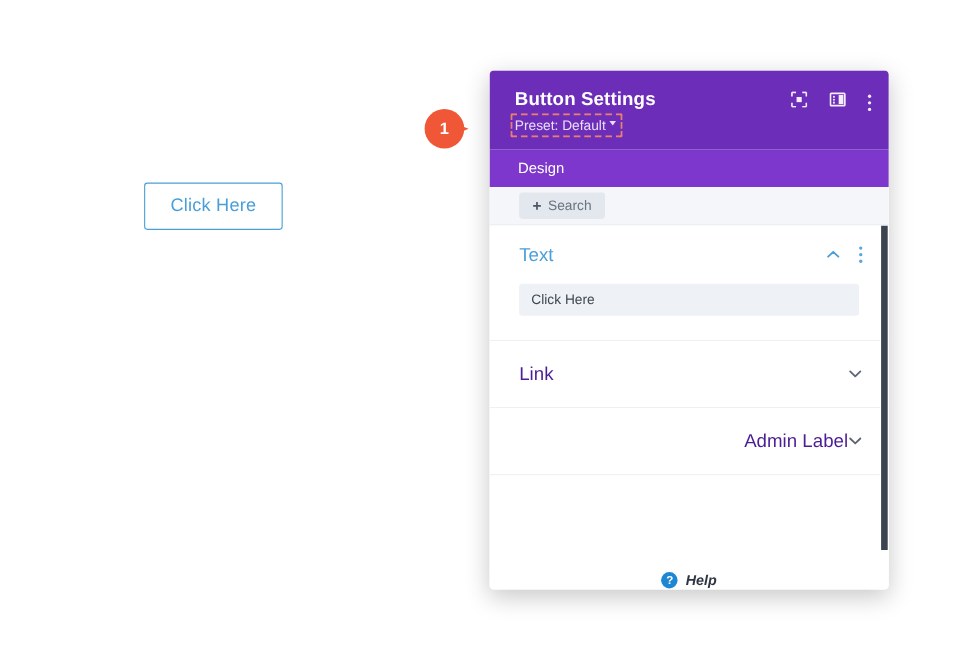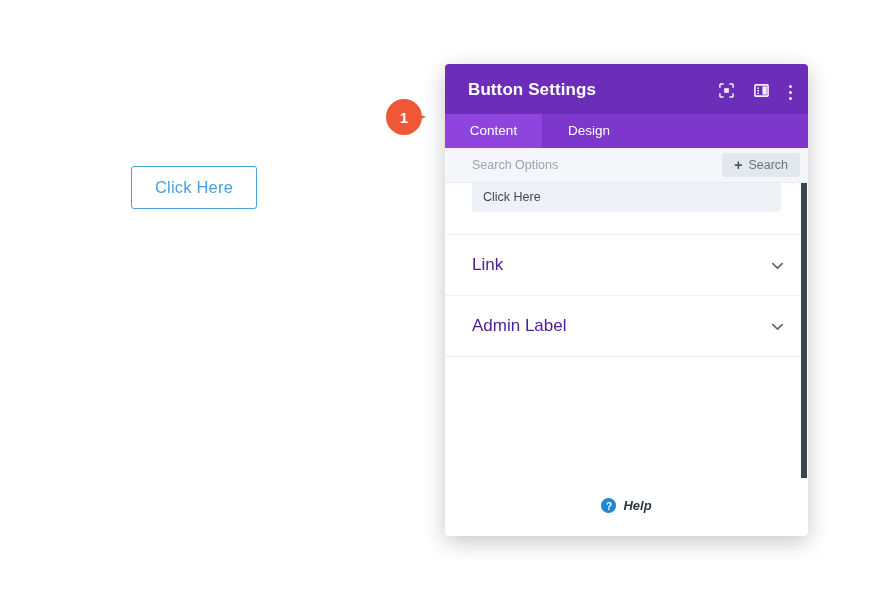--- a/index.html
+++ b/index.html
@@ -155,20 +155,23 @@
 
 <div id="canvas-button">
   <span>Click Here</span>
 </div>
 
 <div id="settings-panel">
 
   <div class="panel-header">
     <div class="panel-title">Button Settings</div>
 
+    <div class="preset-row">
+      <span class="preset-text">Preset: Default</span><span class="preset-caret"></span>
+    </div>
 
     <div class="header-icons">
       <span class="hicon">
         <svg width="15" height="15" viewBox="0 0 16 16">
           <path d="M1 1h4M1 1v4M15 1h-4M15 1v4M1 15h4M1 15v-4M15 15h-4M15 15v-4" stroke="#ffffff" stroke-width="1.6" fill="none"></path>
           <rect x="5.5" y="5.5" width="5" height="5" fill="#ffffff"></rect>
         </svg>
       </span>
 
       <span class="hicon">
@@ -183,57 +186,68 @@
 
       <span class="hicon dots-vert">
         <i></i>
           <i></i>
           <i></i>
       </span>
     </div>
   </div>
 
   <div class="tabs">
-    <div class="tab active" id="tab-content">
-      <span>Content</span>
-    </div>
     <div class="tab" id="tab-design">
       <span>Design</span>
     </div>
   </div>
 
   <div class="searchbar">
-    <input class="search-input" type="text" placeholder="Search Options" style="">
     <div class="filter-btn">
       <span class="filter-plus">+</span>
       <span>Search</span>
     </div>
   </div>
 
   <div class="panel-body">
 
     <div class="section">
+      <div class="section-head">
+        <span class="section-title-open">Text</span>
+        <span class="section-head-icons">
+          <span class="chev">
+            <svg width="13" height="13" viewBox="0 0 14 14">
+              <path d="M2 9 L7 4.2 L12 9" stroke="#4a9fd8" stroke-width="1.8" fill="none" stroke-linecap="round" stroke-linejoin="round"></path>
+            </svg>
+          </span>
+          <span class="hicon dots-vert">
+            <i style="background:#4a9fd8"></i>
+              <i style="background:#4a9fd8"></i>
+              <i style="background:#4a9fd8"></i>
+          </span>
+        </span>
+      </div>
       <div class="section-fields">
         <input class="text-input" type="text" value="Click Here" style="">
       </div>
     </div>
 
     <div class="section">
       <div class="section-head" style="padding:20px 24px 20px 27px;">
         <span class="section-title-closed">Link</span>
         <span class="chev">
           <svg width="13" height="13" viewBox="0 0 14 14">
             <path d="M2 5 L7 9.8 L12 5" stroke="#5d6674" stroke-width="1.8" fill="none" stroke-linecap="round" stroke-linejoin="round"></path>
           </svg>
         </span>
       </div>
     </div>
 
     <div class="section">
-      <div class="section-head" style="padding:20px 24px 20px 27px;">
+      <div class="section-head" style="padding:20px 24px 20px 27px;justify-content:flex-end;">
         <span class="section-title-closed">Admin Label</span>
         <span class="chev">
           <svg width="13" height="13" viewBox="0 0 14 14">
             <path d="M2 5 L7 9.8 L12 5" stroke="#5d6674" stroke-width="1.8" fill="none" stroke-linecap="round" stroke-linejoin="round"></path>
           </svg>
         </span>
       </div>
     </div>
 
     <div class="vscroll-track">

